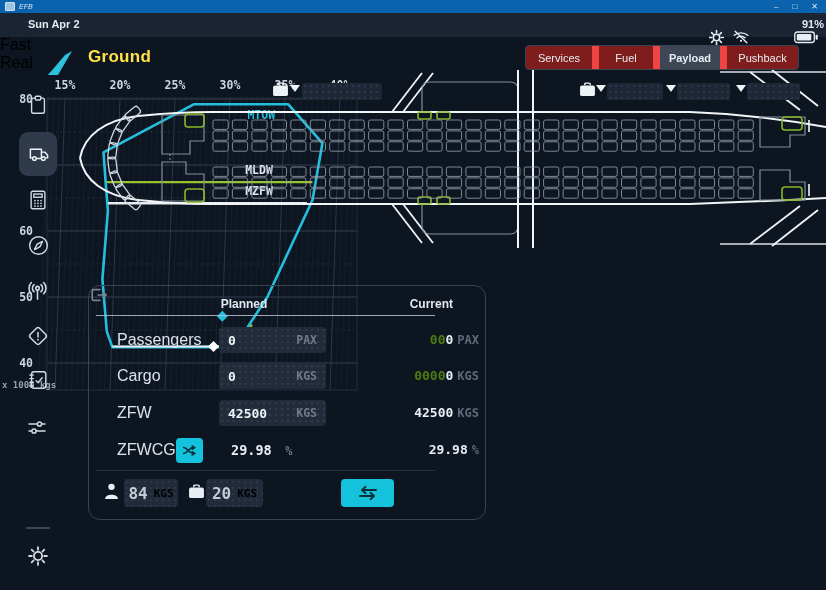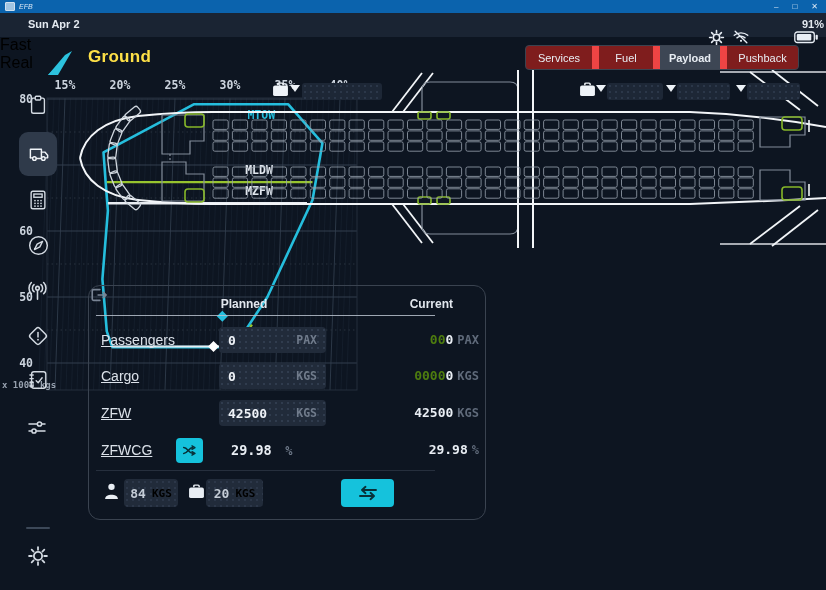--- a/index.html
+++ b/index.html
@@ -42,34 +42,34 @@
   #plane{position:absolute;left:78px;top:70px;}
   .cargo-box{position:absolute;height:17px;background:#1d2736;border-radius:3px;
              background-image:radial-gradient(#2b3749 1px,transparent 1px);background-size:6px 6px;}
   .tri{position:absolute;width:0;height:0;border-left:5px solid transparent;border-right:5px solid transparent;border-top:7px solid #eef3f8;}
   .bc{position:absolute;}
 
   
   #paypanel{position:absolute;left:88px;top:285px;width:398px;height:235px;border:1px solid #3a4350;border-radius:12px;box-sizing:border-box;}
   #paypanel .colhead{position:absolute;top:11px;width:110px;text-align:center;font-size:12px;color:#e2e7ee;font-weight:600;}
   #pp-underline{position:absolute;left:7px;top:29px;width:339px;height:1px;background:#b9c1cc;opacity:.85;}
-  .prow-label{position:absolute;left:12px;font-size:14px;color:#dbe1e9;line-height:26px;text-decoration:underline;}
+  .prow-label{position:absolute;left:28px;font-size:16px;color:#dbe1e9;line-height:26px;}
   .pinput{position:absolute;left:130px;width:107px;height:26px;background:#212b3a;border-radius:4px;
           background-image:radial-gradient(#303c4e 1px,transparent 1px);background-size:6px 6px;
           display:flex;align-items:center;box-sizing:border-box;padding:0 9px;}
   .pinput .val{font-size:13px;font-weight:bold;color:#eef2f7;}
   .pinput .unit{margin-left:auto;font-size:11.5px;font-weight:bold;color:#707b8b;}
   .pcur{position:absolute;right:6px;font-size:13px;font-weight:bold;line-height:26px;}
   .pcur .dim{color:#4d7c0f;} .pcur .bright{color:#e9eef4;} .pcur .unit{color:#5f6a7a;font-size:12px;margin-left:4px;}
   .cyanbtn{background:#15c2dc;border-radius:4px;display:flex;align-items:center;justify-content:center;}
   #pp-div2{position:absolute;left:7px;top:184px;width:339px;height:1px;background:#262f3d;}
   .minibox{position:absolute;top:193px;height:28px;background:#212b3a;border-radius:4px;
            background-image:radial-gradient(#2c3749 1px,transparent 1px);background-size:6px 6px;
            display:flex;align-items:center;justify-content:center;gap:6px;box-sizing:border-box;}
-  .minibox .val{font-size:13px;font-weight:bold;color:#c4ccd6;}
+  .minibox .val{font-size:16px;font-weight:bold;color:#c4ccd6;}
   .minibox .unit{font-size:11px;font-weight:bold;color:#6b768" ;}
   .minibox .unit{font-size:11px;font-weight:bold;color:#6b7686;}
   #exportbtn{position:absolute;left:309px;top:193px;width:36px;height:28px;background:#2e3846;border-radius:4px;
              display:flex;align-items:center;justify-content:center;}
 
   /* ---- boarding panel ---- */
   #boardpanel{position:absolute;left:88px;top:530px;width:355px;height:41px;border:1px solid #3a4350;border-radius:4px;box-sizing:border-box;}
   #boardpanel .blabel{position:absolute;left:12px;top:0;line-height:39px;font-size:11.5px;color:#e6ebf1;font-weight:600;}
   #boardpanel .bsub{position:absolute;left:97px;top:0;line-height:40px;font-size:9px;color:#aab2bf;}
   #bgroup{position:absolute;left:178px;top:4px;height:30px;display:flex;border:1px solid #3a4350;border-radius:4px;box-sizing:border-box;overflow:hidden;}

